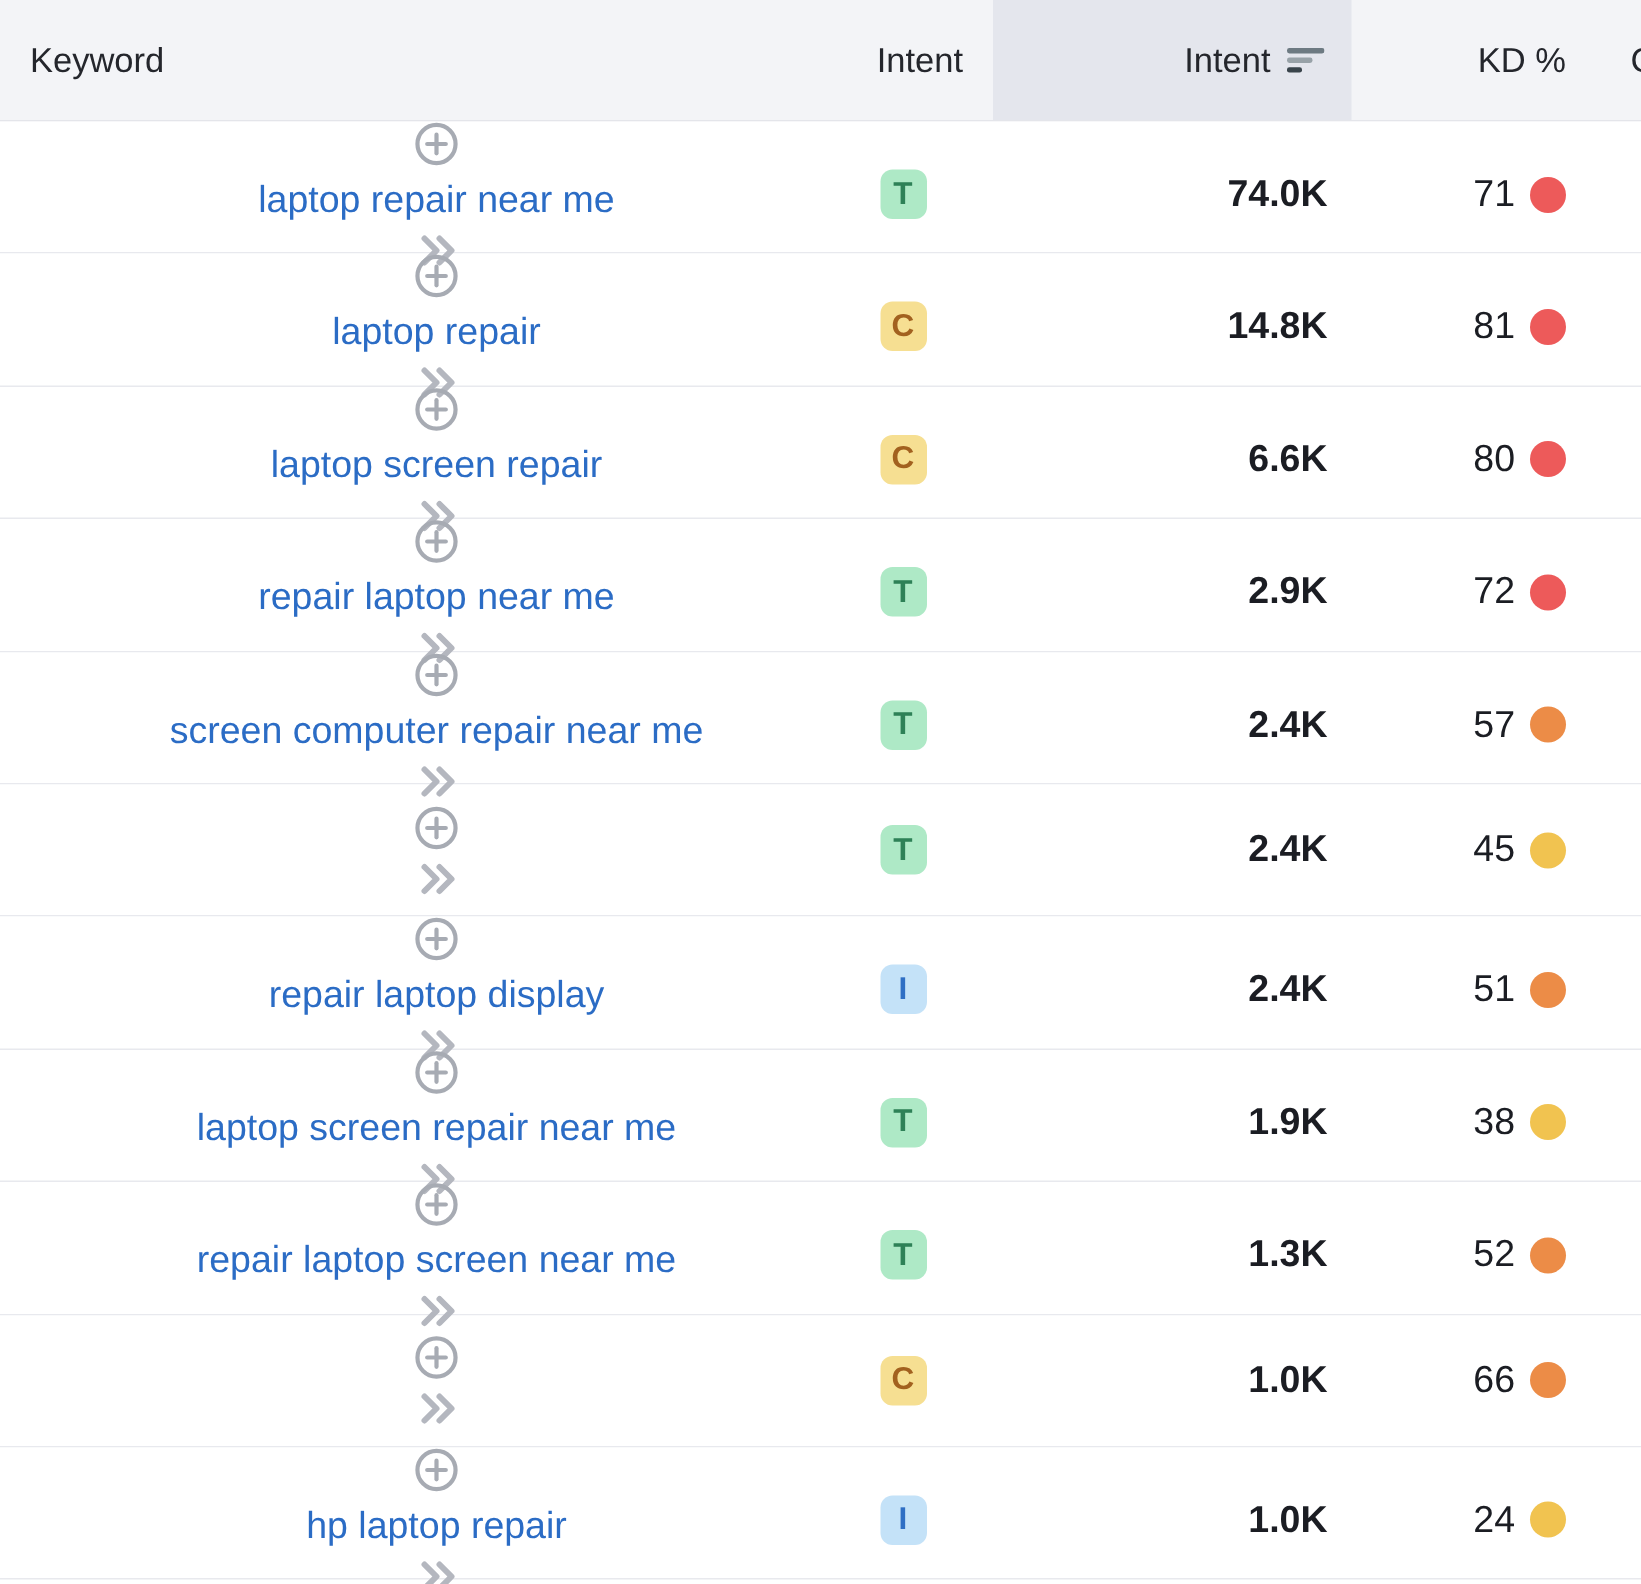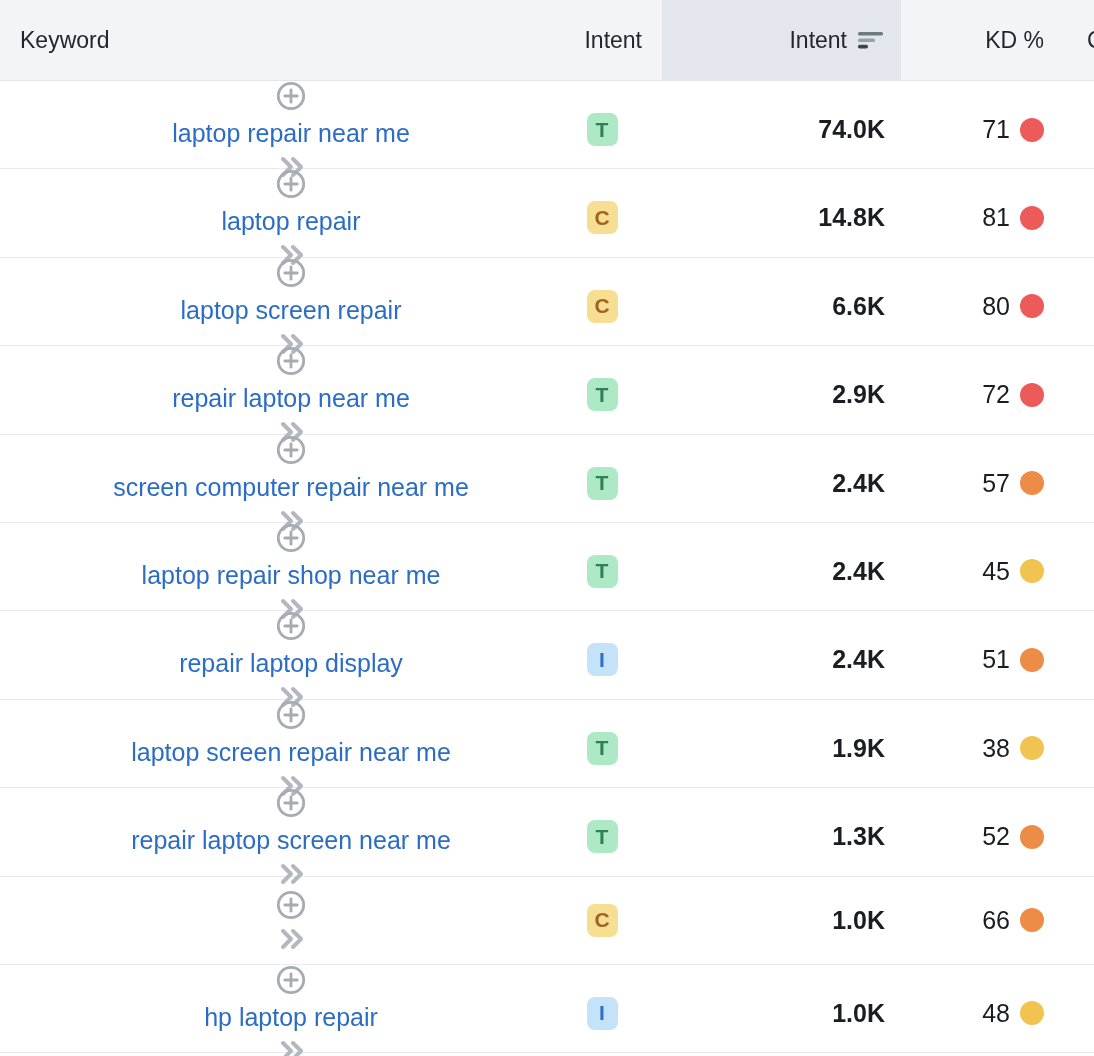--- a/index.html
+++ b/index.html
@@ -270,21 +270,20 @@
 
   <div class="tr">
     <div class="td td-keyword">
       <span class="plus-btn">
         <svg width="30" height="30" viewBox="0 0 30 30">
           <circle cx="15" cy="15" r="12.7" fill="none" stroke="#a7abb3" stroke-width="2.8"></circle>
           <line x1="15" y1="8.8" x2="15" y2="21.2" stroke="#a7abb3" stroke-width="2.8" stroke-linecap="round"></line>
           <line x1="8.8" y1="15" x2="21.2" y2="15" stroke="#a7abb3" stroke-width="2.8" stroke-linecap="round"></line>
         </svg>
       </span>
-      <a class="kw-link">laptop repair shop near me</a>
       <span class="chev">
         <svg width="26" height="22" viewBox="0 0 26 22">
           <path d="M3 3 L11 11 L3 19" fill="none" stroke="#b4b7bf" stroke-width="4" stroke-linecap="round" stroke-linejoin="round"></path>
           <path d="M13 3 L21 11 L13 19" fill="none" stroke="#b4b7bf" stroke-width="4" stroke-linecap="round" stroke-linejoin="round"></path>
         </svg>
       </span>
     </div>
     <div class="td td-intent">
       <span class="intent-badge" style="background: rgb(174, 233, 198); color: rgb(46, 129, 87);">T</span>
     </div>
@@ -422,19 +421,19 @@
           <path d="M3 3 L11 11 L3 19" fill="none" stroke="#b4b7bf" stroke-width="4" stroke-linecap="round" stroke-linejoin="round"></path>
           <path d="M13 3 L21 11 L13 19" fill="none" stroke="#b4b7bf" stroke-width="4" stroke-linecap="round" stroke-linejoin="round"></path>
         </svg>
       </span>
     </div>
     <div class="td td-intent">
       <span class="intent-badge" style="background: rgb(196, 226, 248); color: rgb(47, 111, 196);">I</span>
     </div>
     <div class="td td-volume">1.0K</div>
     <div class="td td-kd">
-      <span>48</span>
+      <span>24</span>
       <span class="kd-dot" style="background: rgb(241, 195, 80);"></span>
     </div>
     <div class="td td-cpc"></div>
   </div>
 </div>
 </div>
 
 </body></html>

